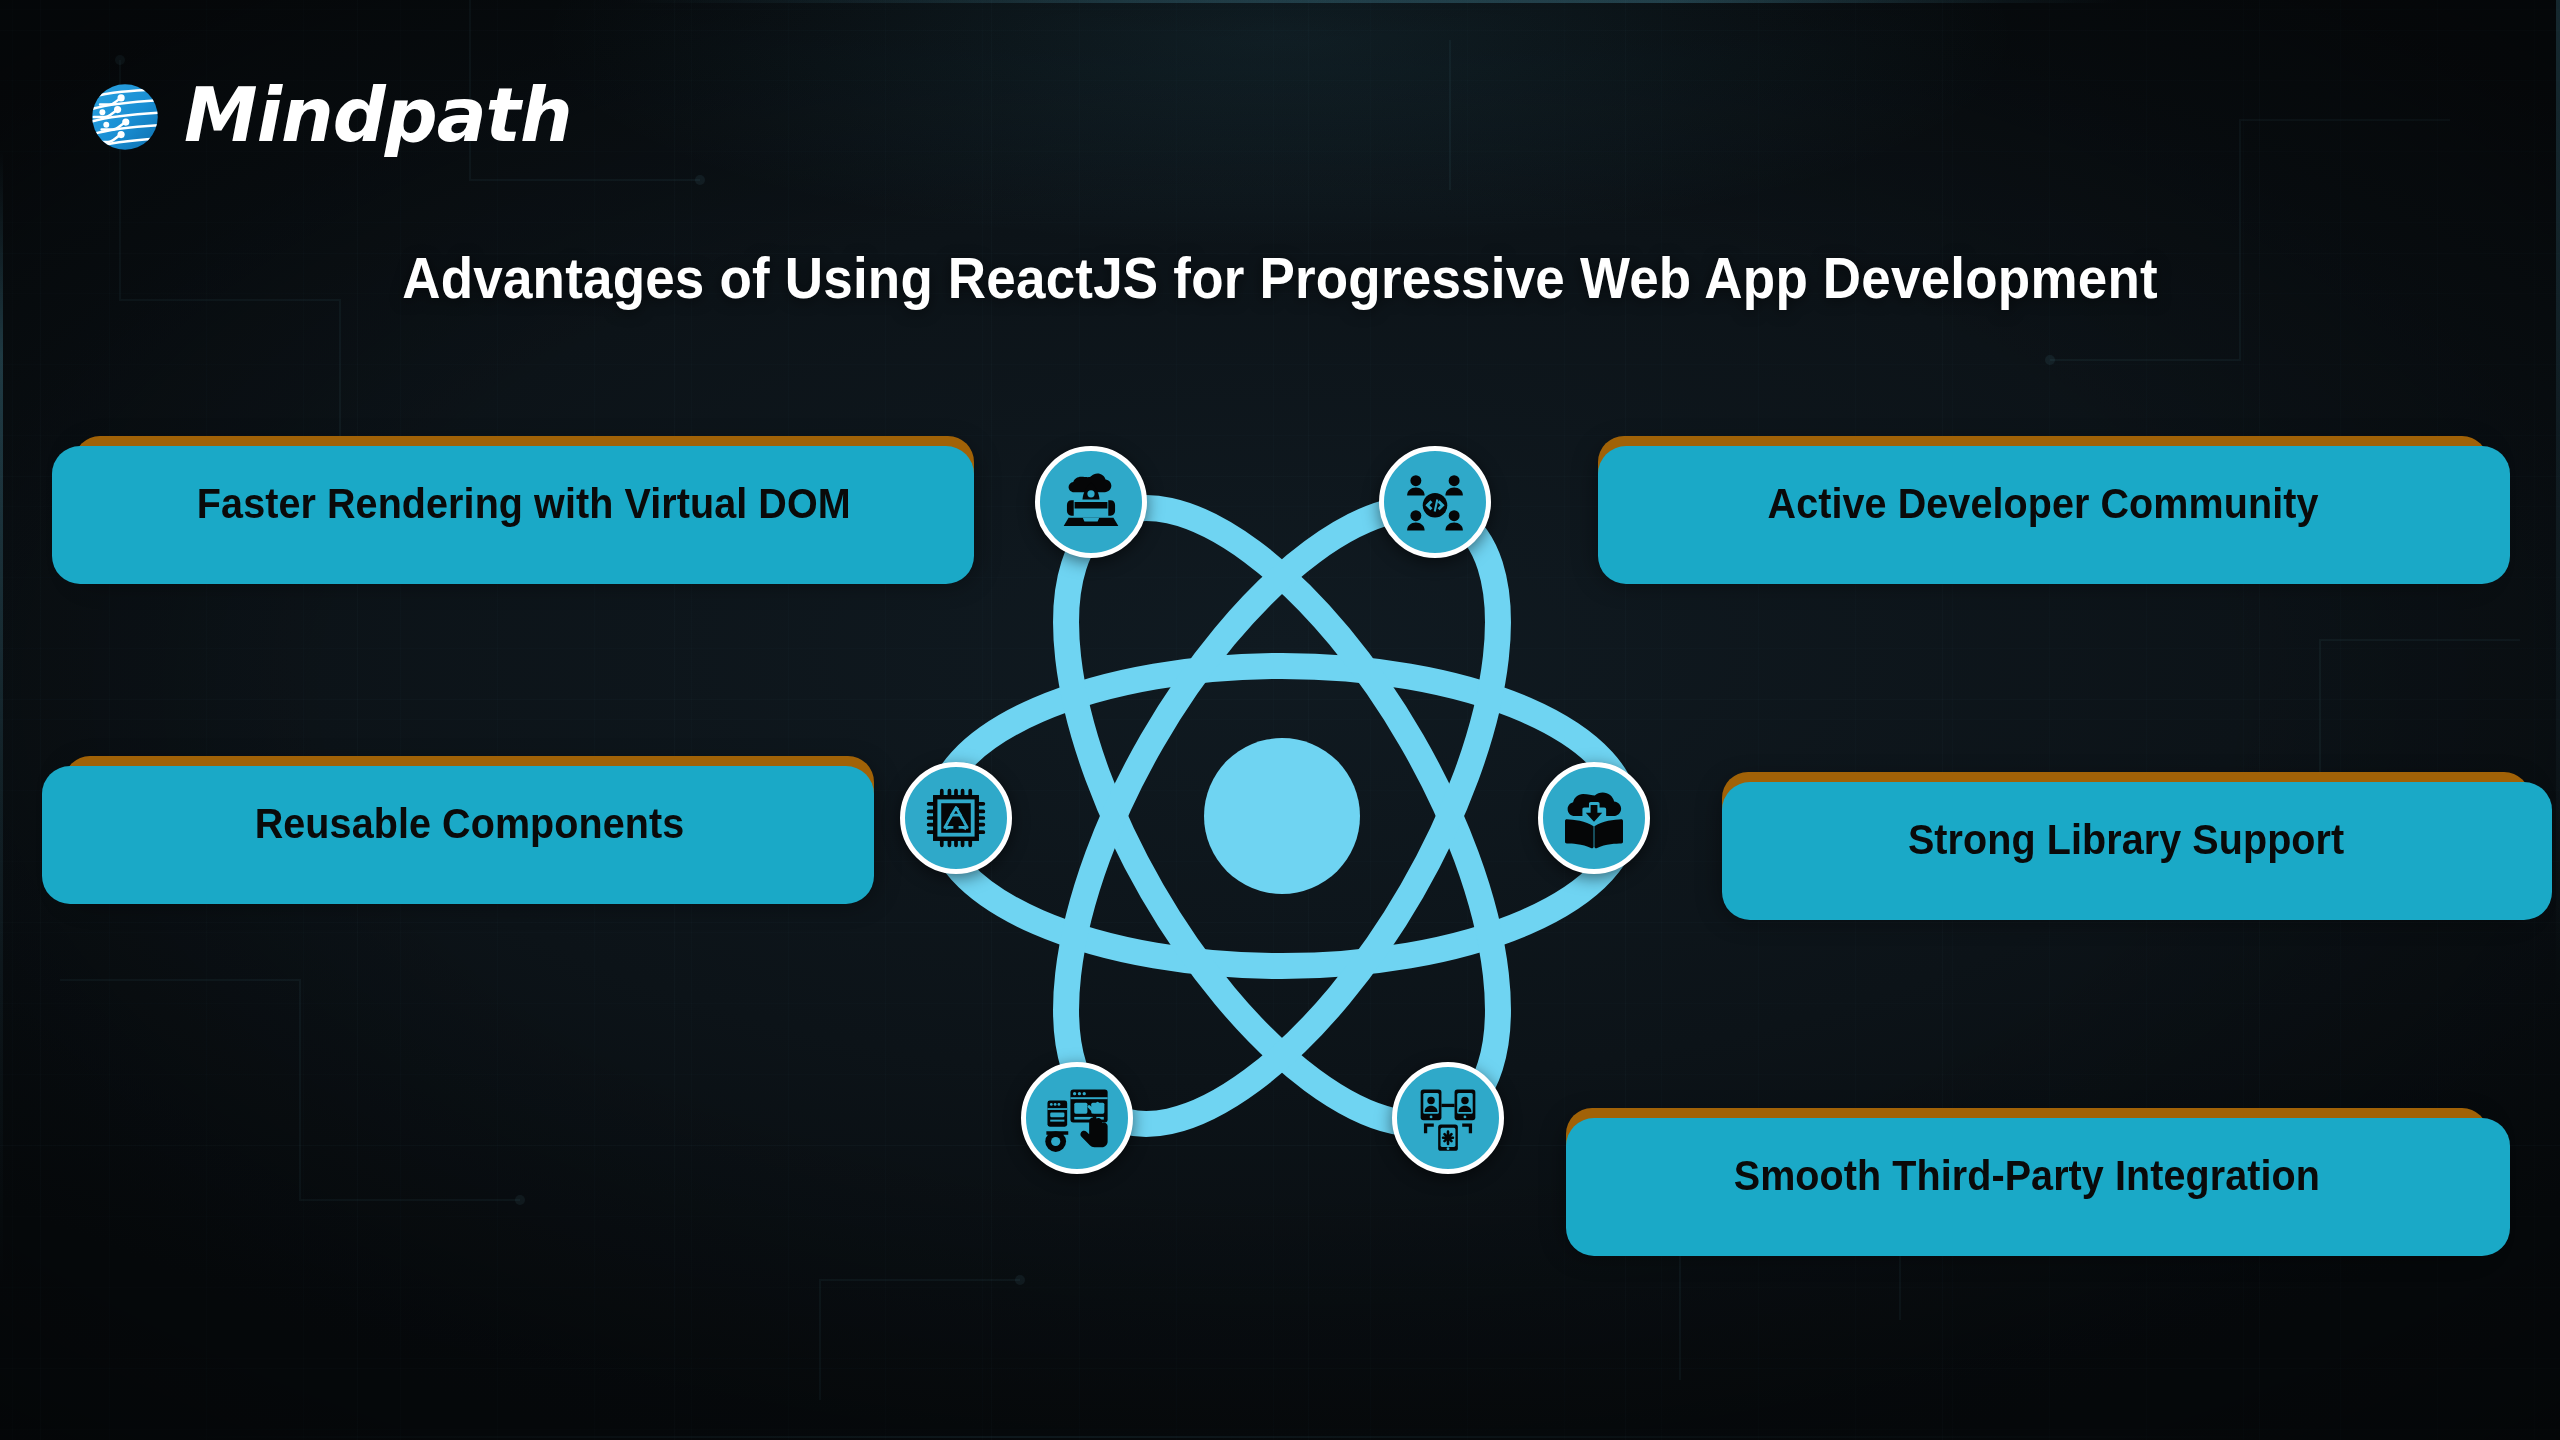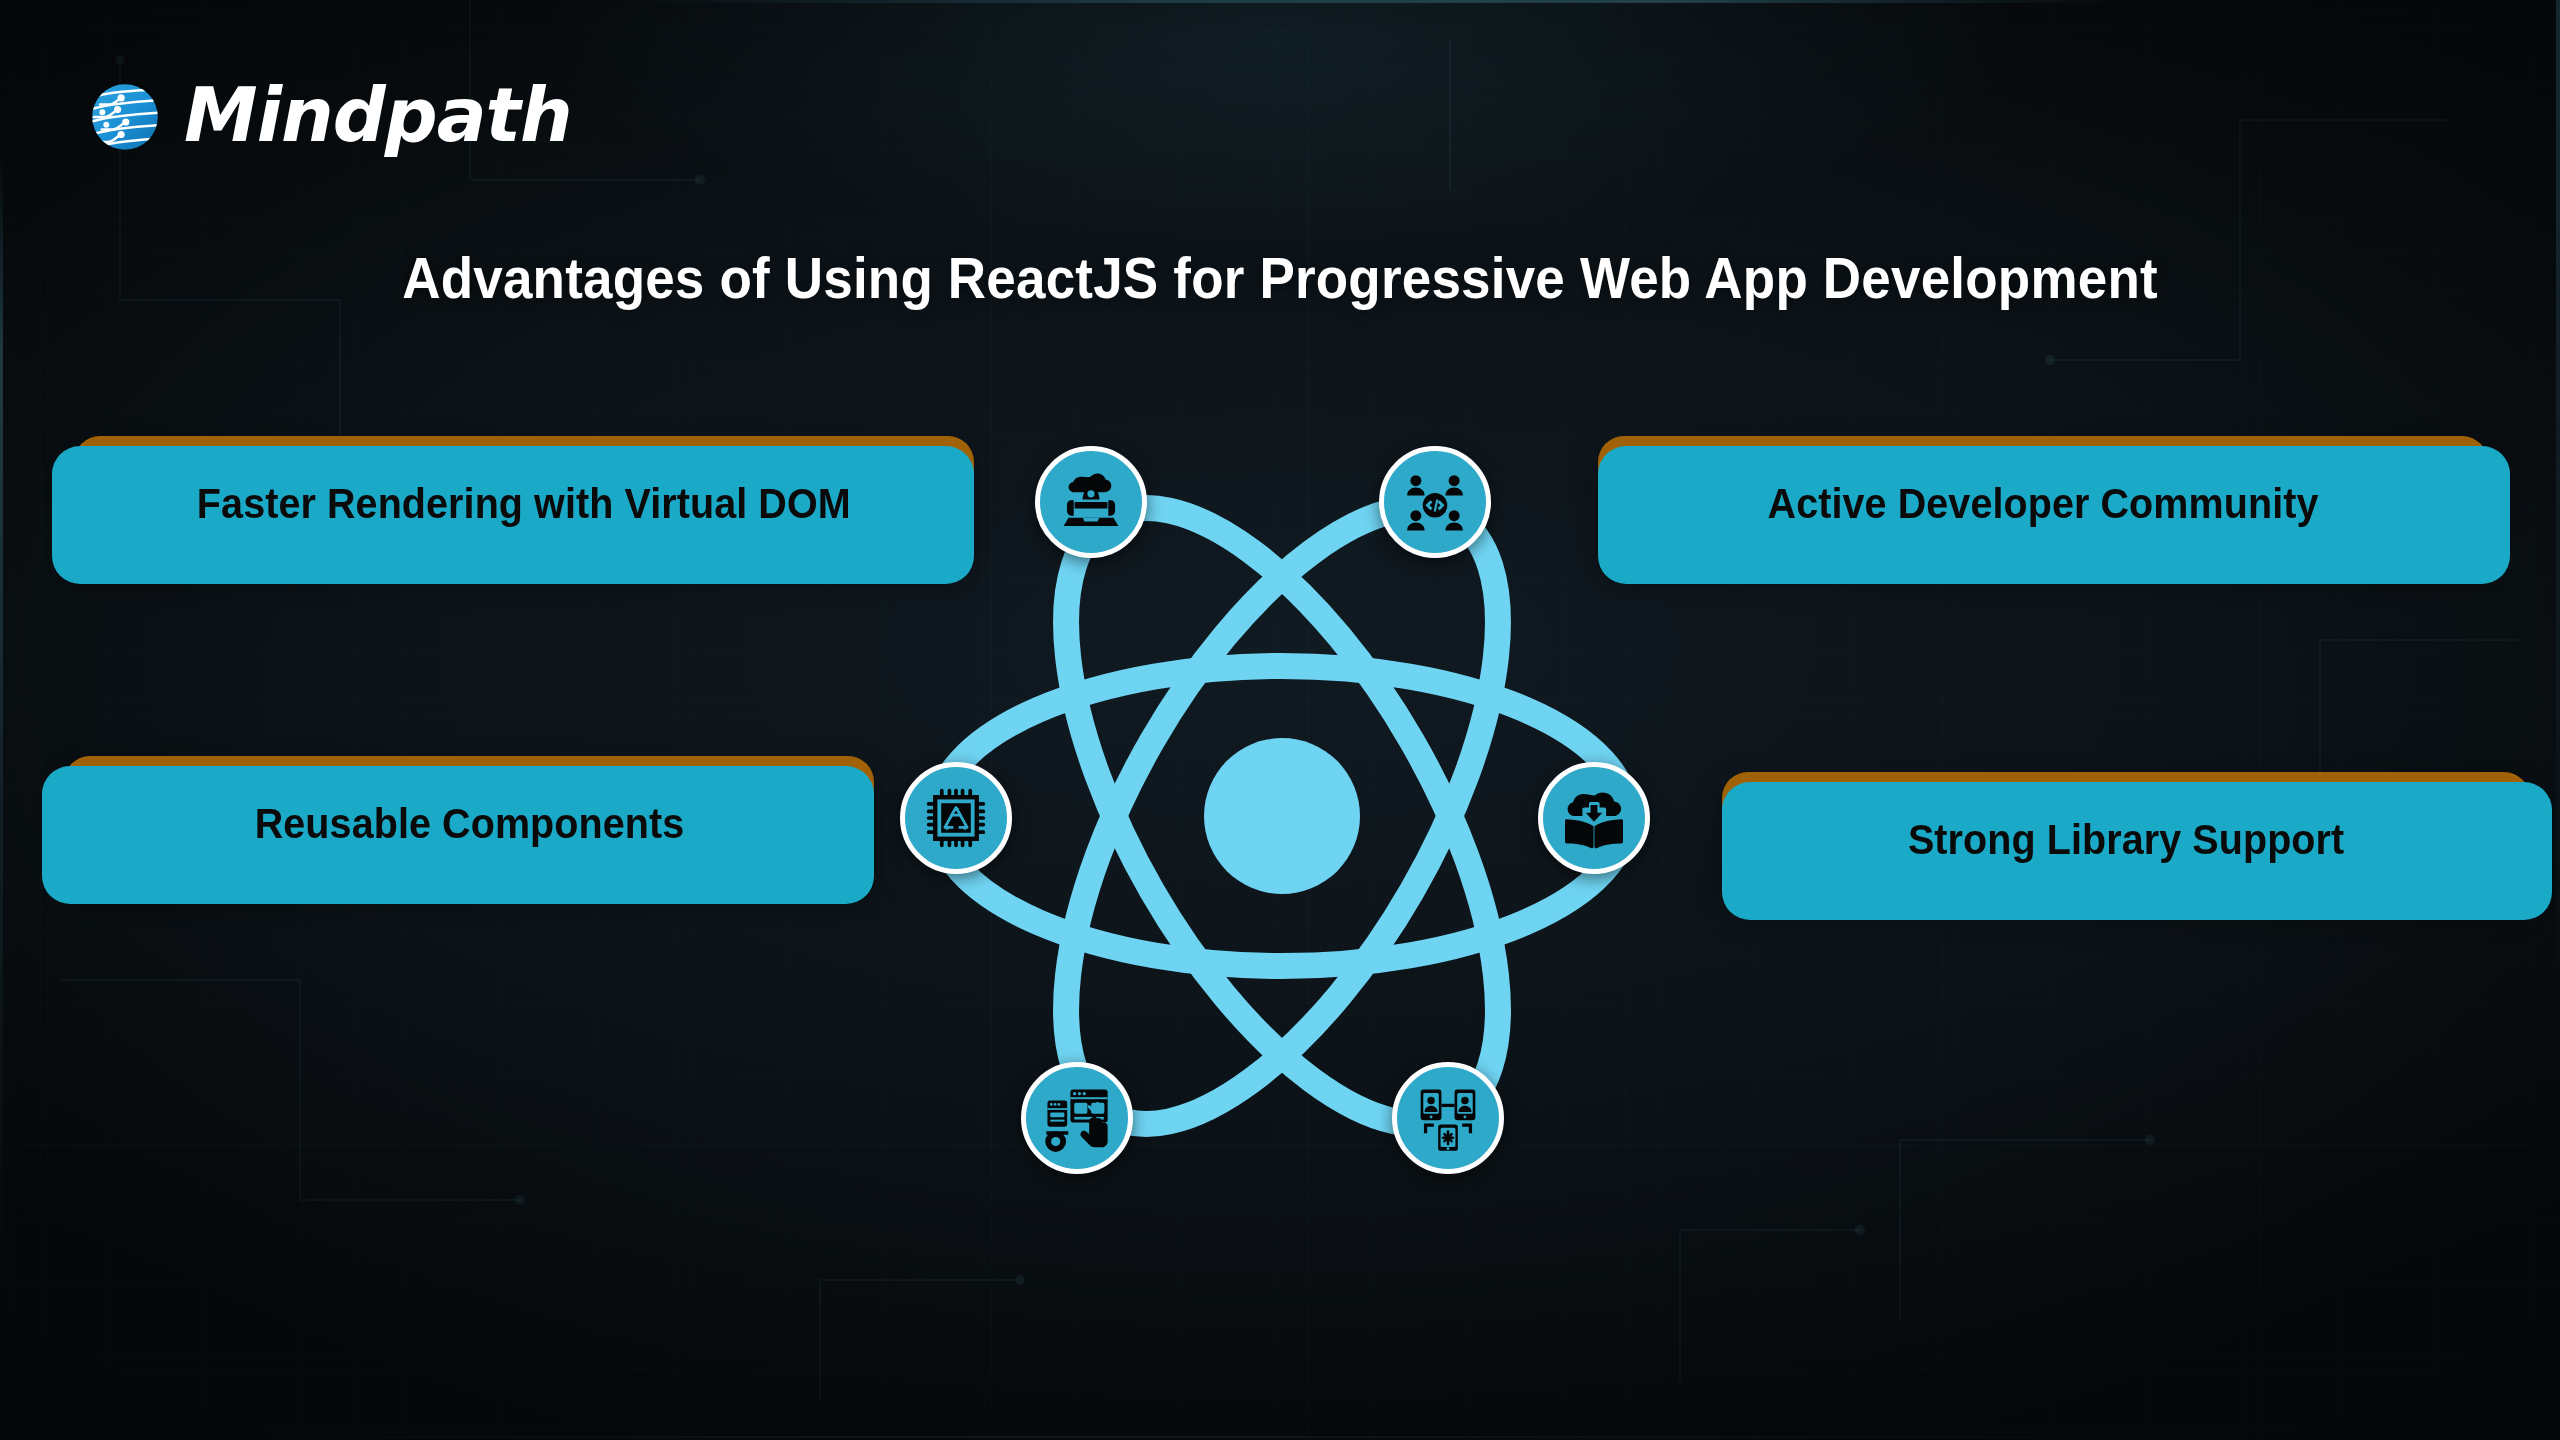--- a/index.html
+++ b/index.html
@@ -400,14 +400,17 @@
   </div>
   <div class="pill left" id="pill-1">
     <span class="pill-label">Reusable Components</span>
   </div>
   <div class="pill right" id="pill-3">
     <span class="pill-label">Active Developer Community</span>
   </div>
   <div class="pill right" id="pill-4">
     <span class="pill-label">Strong Library Support</span>
   </div>
+  <div class="pill right" id="pill-5">
+    <span class="pill-label">Smooth Third-Party Integration</span>
+  </div>
 
 </div>
 
 </body></html>

